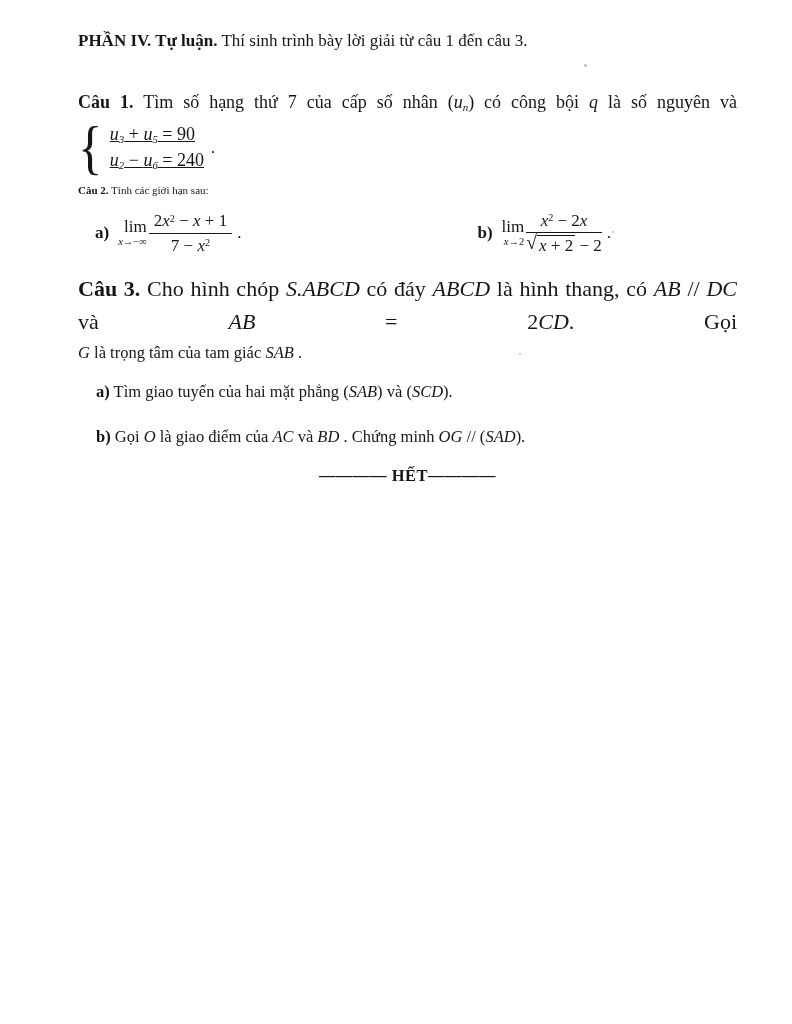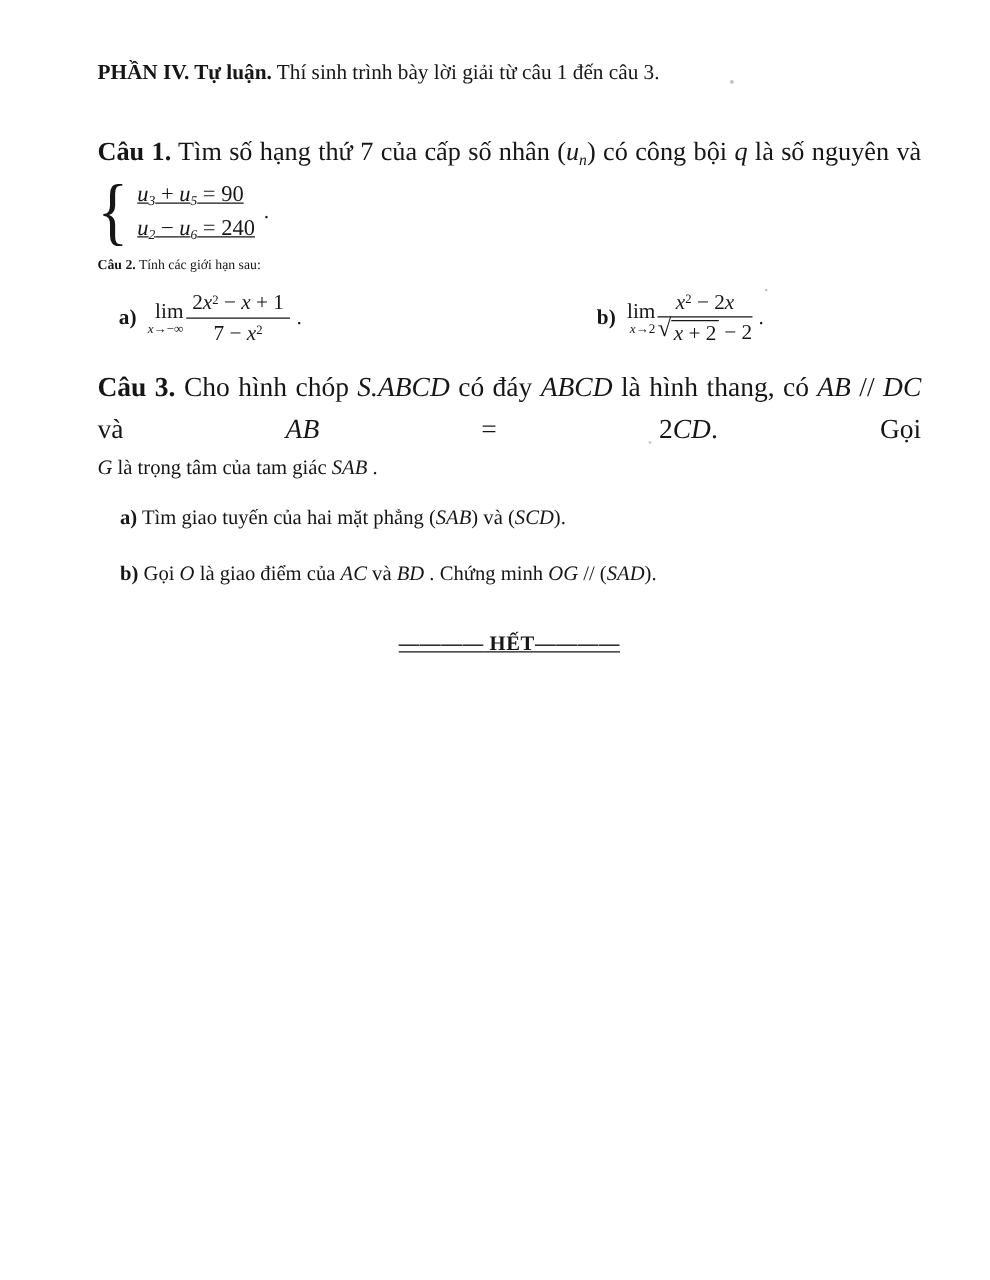--- a/index.html
+++ b/index.html
@@ -10,24 +10,24 @@
     color:#161616;
   }
   .page{position:relative;width:792px;height:1024px;overflow:hidden;background:#fff;}
   .content{position:absolute;left:78px;right:55px;top:0;}
   p{margin:0;}
   b,.bold{font-weight:bold;}
   .it{font-style:italic;}
   .sb{font-size:60%;position:relative;top:0.28em;}
   .sp{font-size:60%;position:relative;top:-0.45em;}
 
-  .header{margin-top:47px;font-size:17px;line-height:1.3;}
+  .header{margin-top:30px;font-size:17px;line-height:1.3;}
 
   .cau1-intro{
-    margin-top:37px;font-size:21px;line-height:1.45;
+    margin-top:37px;font-size:18px;line-height:1.45;
     text-align:justify;text-align-last:justify;text-justify:inter-word;
   }
 
   .system{margin-top:7px;display:flex;align-items:center;}
   .brace{font-size:60px;line-height:0.85;transform:scaleX(0.85);transform-origin:left center;font-weight:400;}
   .eqs{display:flex;flex-direction:column;gap:5px;margin-left:3px;font-size:18px;text-decoration:underline;}
   .eq{white-space:nowrap;line-height:1.2;}
   .sys-period{align-self:center;margin-left:7px;font-size:17px;}
 
   .cau2-head{margin-top:10px;font-size:11px;line-height:1.4;}
@@ -52,21 +52,21 @@
 
   .cau3-head{
     margin-top:16px;font-size:22px;line-height:1.5;
     text-align:justify;text-align-last:justify;text-justify:inter-word;
   }
   .cau3-line2{margin-top:3px;font-size:16.5px;line-height:1.5;}
 
   .sub-item{margin-top:15px;margin-left:18px;font-size:16.5px;line-height:1.45;}
   .sub-item + .sub-item{margin-top:21px;}
 
-  .footer{text-align:center;margin-top:34px;font-size:16.5px;font-weight:bold;letter-spacing:0.5px;text-decoration:underline;}
+  .footer{text-align:center;margin-top:17px;font-size:16.5px;font-weight:bold;letter-spacing:0.5px;}
 
   .artifact{position:absolute;background:#8a8a8a;border-radius:50%;opacity:0.55;}
 </style>
 </head>
 <body>
 
 <div class="page">
   <div class="content">
 
     <p class="header"><b>PHẦN IV. Tự luận.</b><span> Thí sinh trình bày lời giải từ câu 1 đến câu 3.</span></p>

